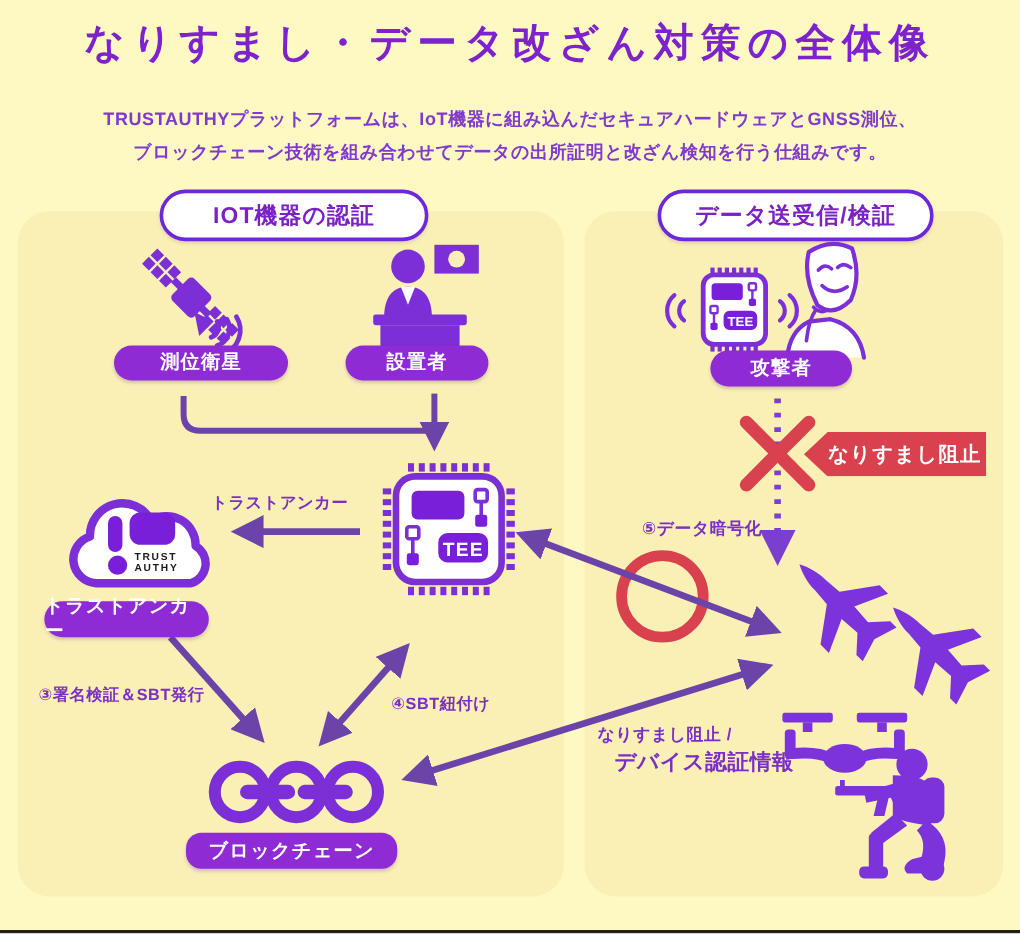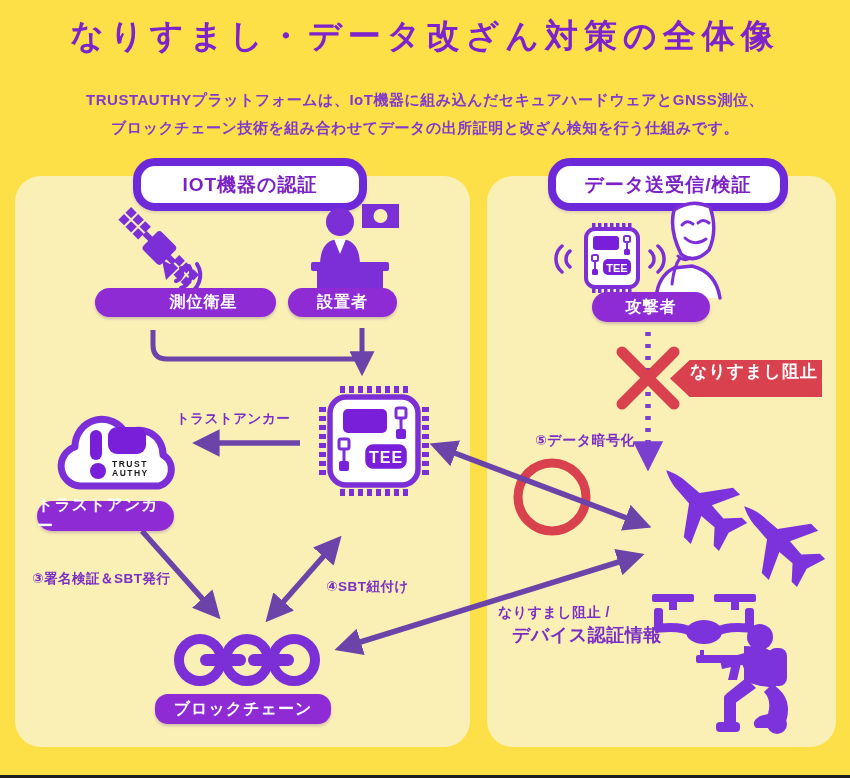--- a/index.html
+++ b/index.html
@@ -1,49 +1,49 @@
 <!DOCTYPE html>
 <html><head>
 <meta charset="utf-8">
 <style>
   html,body{margin:0;padding:0;background:#ffffff;}
   #canvas{
-    position:relative;width:850px;height:778px;overflow:hidden;background:#fde047;
+    position:relative;width:850px;height:778px;overflow:hidden;background:#fef9c3;
     font-family:"Liberation Sans","DejaVu Sans",sans-serif;
   }
   .abs{position:absolute;}
   .page-title{
     top:14px;left:0;width:850px;text-align:center;
     font-size:33px;font-weight:800;letter-spacing:6px;color:#7E22CE;
   }
   .page-subtitle{
     top:86px;left:0;width:850px;text-align:center;
     font-size:15px;font-weight:700;color:#8139CE;line-height:28px;letter-spacing:.5px;
   }
   .panel{
     background:#FAF0B6;border-radius:26px;
   }
   .panel-header{
-    background:#ffffff;border:8px solid #6d28d9;border-radius:22px;
+    background:#ffffff;border:3px solid #6d28d9;border-radius:22px;
     display:flex;align-items:center;justify-content:center;
     font-size:19px;font-weight:800;color:#7B22C6;letter-spacing:1px;
     box-shadow:0 2px 3px rgba(90,40,140,.15);
   }
   .pill{
     background:#8E2BD4;border-radius:999px;color:#ffffff;
     display:flex;align-items:center;justify-content:center;
     font-size:16px;font-weight:700;letter-spacing:1px;
     box-shadow:0 2px 3px rgba(90,40,140,.25);
   }
   .step-label{
     font-size:13.5px;font-weight:800;color:#7B2FC4;letter-spacing:.5px;white-space:nowrap;
   }
   .spoof-badge{
     background:#D8414D;color:#ffffff;font-size:17px;font-weight:800;letter-spacing:1px;
-    display:flex;justify-content:center;
+    display:flex;align-items:center;justify-content:center;
     clip-path:polygon(13% 0,100% 0,100% 100%,13% 100%,0 50%);
     padding-left:16px;box-sizing:border-box;
   }
   .bottom-bar{left:0;bottom:0;width:850px;height:3px;background:#1E1E1E;}
   svg{display:block;}
 </style>
 </head>
 <body>
 
 <div id="canvas">
@@ -120,36 +120,36 @@
           <rect x="92" y="44" width="8" height="8"></rect>
       </g>
     </g>
     <polygon points="56,56 72,64 60,76" fill="#7C2FD6"></polygon>
     <g fill="none" stroke="#7C2FD6" stroke-width="4" stroke-linecap="round">
       <path d="M75,64 A 9 9 0 0 1 70,77"></path>
       <path d="M83,62 A 15 15 0 0 1 75,84"></path>
       <path d="M91,60 A 21 21 0 0 1 80,91"></path>
     </g>
   </svg>
-  <div class="abs pill" style="left:95px;top:288px;width:145px;height:29px;padding-left:36px;">
+  <div class="abs pill" style="left:95px;top:288px;width:145px;height:29px;">
     <span>測位衛星</span>
   </div>
 
   <svg class="abs" style="left:298px;top:196px;" width="106" height="102" viewBox="0 0 106 102">
     <g fill="#7C2FD6">
       <rect x="64" y="8" width="37" height="24"></rect>
       <circle cx="42" cy="26" r="14"></circle>
       <path d="M22,70 C22,48 32,43 42,43 C52,43 62,48 62,70 Z"></path>
       <rect x="13" y="66" width="78" height="9" rx="2"></rect>
       <rect x="19" y="75" width="66" height="26"></rect>
     </g>
     <circle cx="82.5" cy="20" r="7" fill="#FAF0B6"></circle>
     <polygon points="36,43 48,43 42,58" fill="#ffffff"></polygon>
   </svg>
-  <div class="abs pill" style="left:288px;top:288px;width:109px;height:29px;">
+  <div class="abs pill" style="left:288px;top:288px;width:119px;height:29px;">
     <span>設置者</span>
   </div>
 
   <svg class="abs" style="left:50px;top:386px;" width="128" height="114" viewBox="0 0 128 114">
     <path d="M30,100 a20,20 0 0 1 -5,-39 a27,27 0 0 1 51,-13 a24,24 0 0 1 37,21 a17,17 0 0 1 -4,31 z" fill="#ffffff" stroke="#7C2FD6" stroke-width="7" stroke-linejoin="round"></path>
     <rect x="40" y="44" width="12" height="30" rx="6" fill="#7A1FD9"></rect>
     <rect x="58" y="41" width="38" height="27" rx="9" fill="#7A1FD9"></rect>
     <circle cx="48" cy="85" r="8" fill="#7A1FD9"></circle>
     <text x="62" y="81" font-size="8.5" font-weight="bold" fill="#1A1A1A" letter-spacing="1.5">TRUST</text>
     <text x="62" y="90" font-size="8.5" font-weight="bold" fill="#1A1A1A" letter-spacing="1.5">AUTHY</text>

